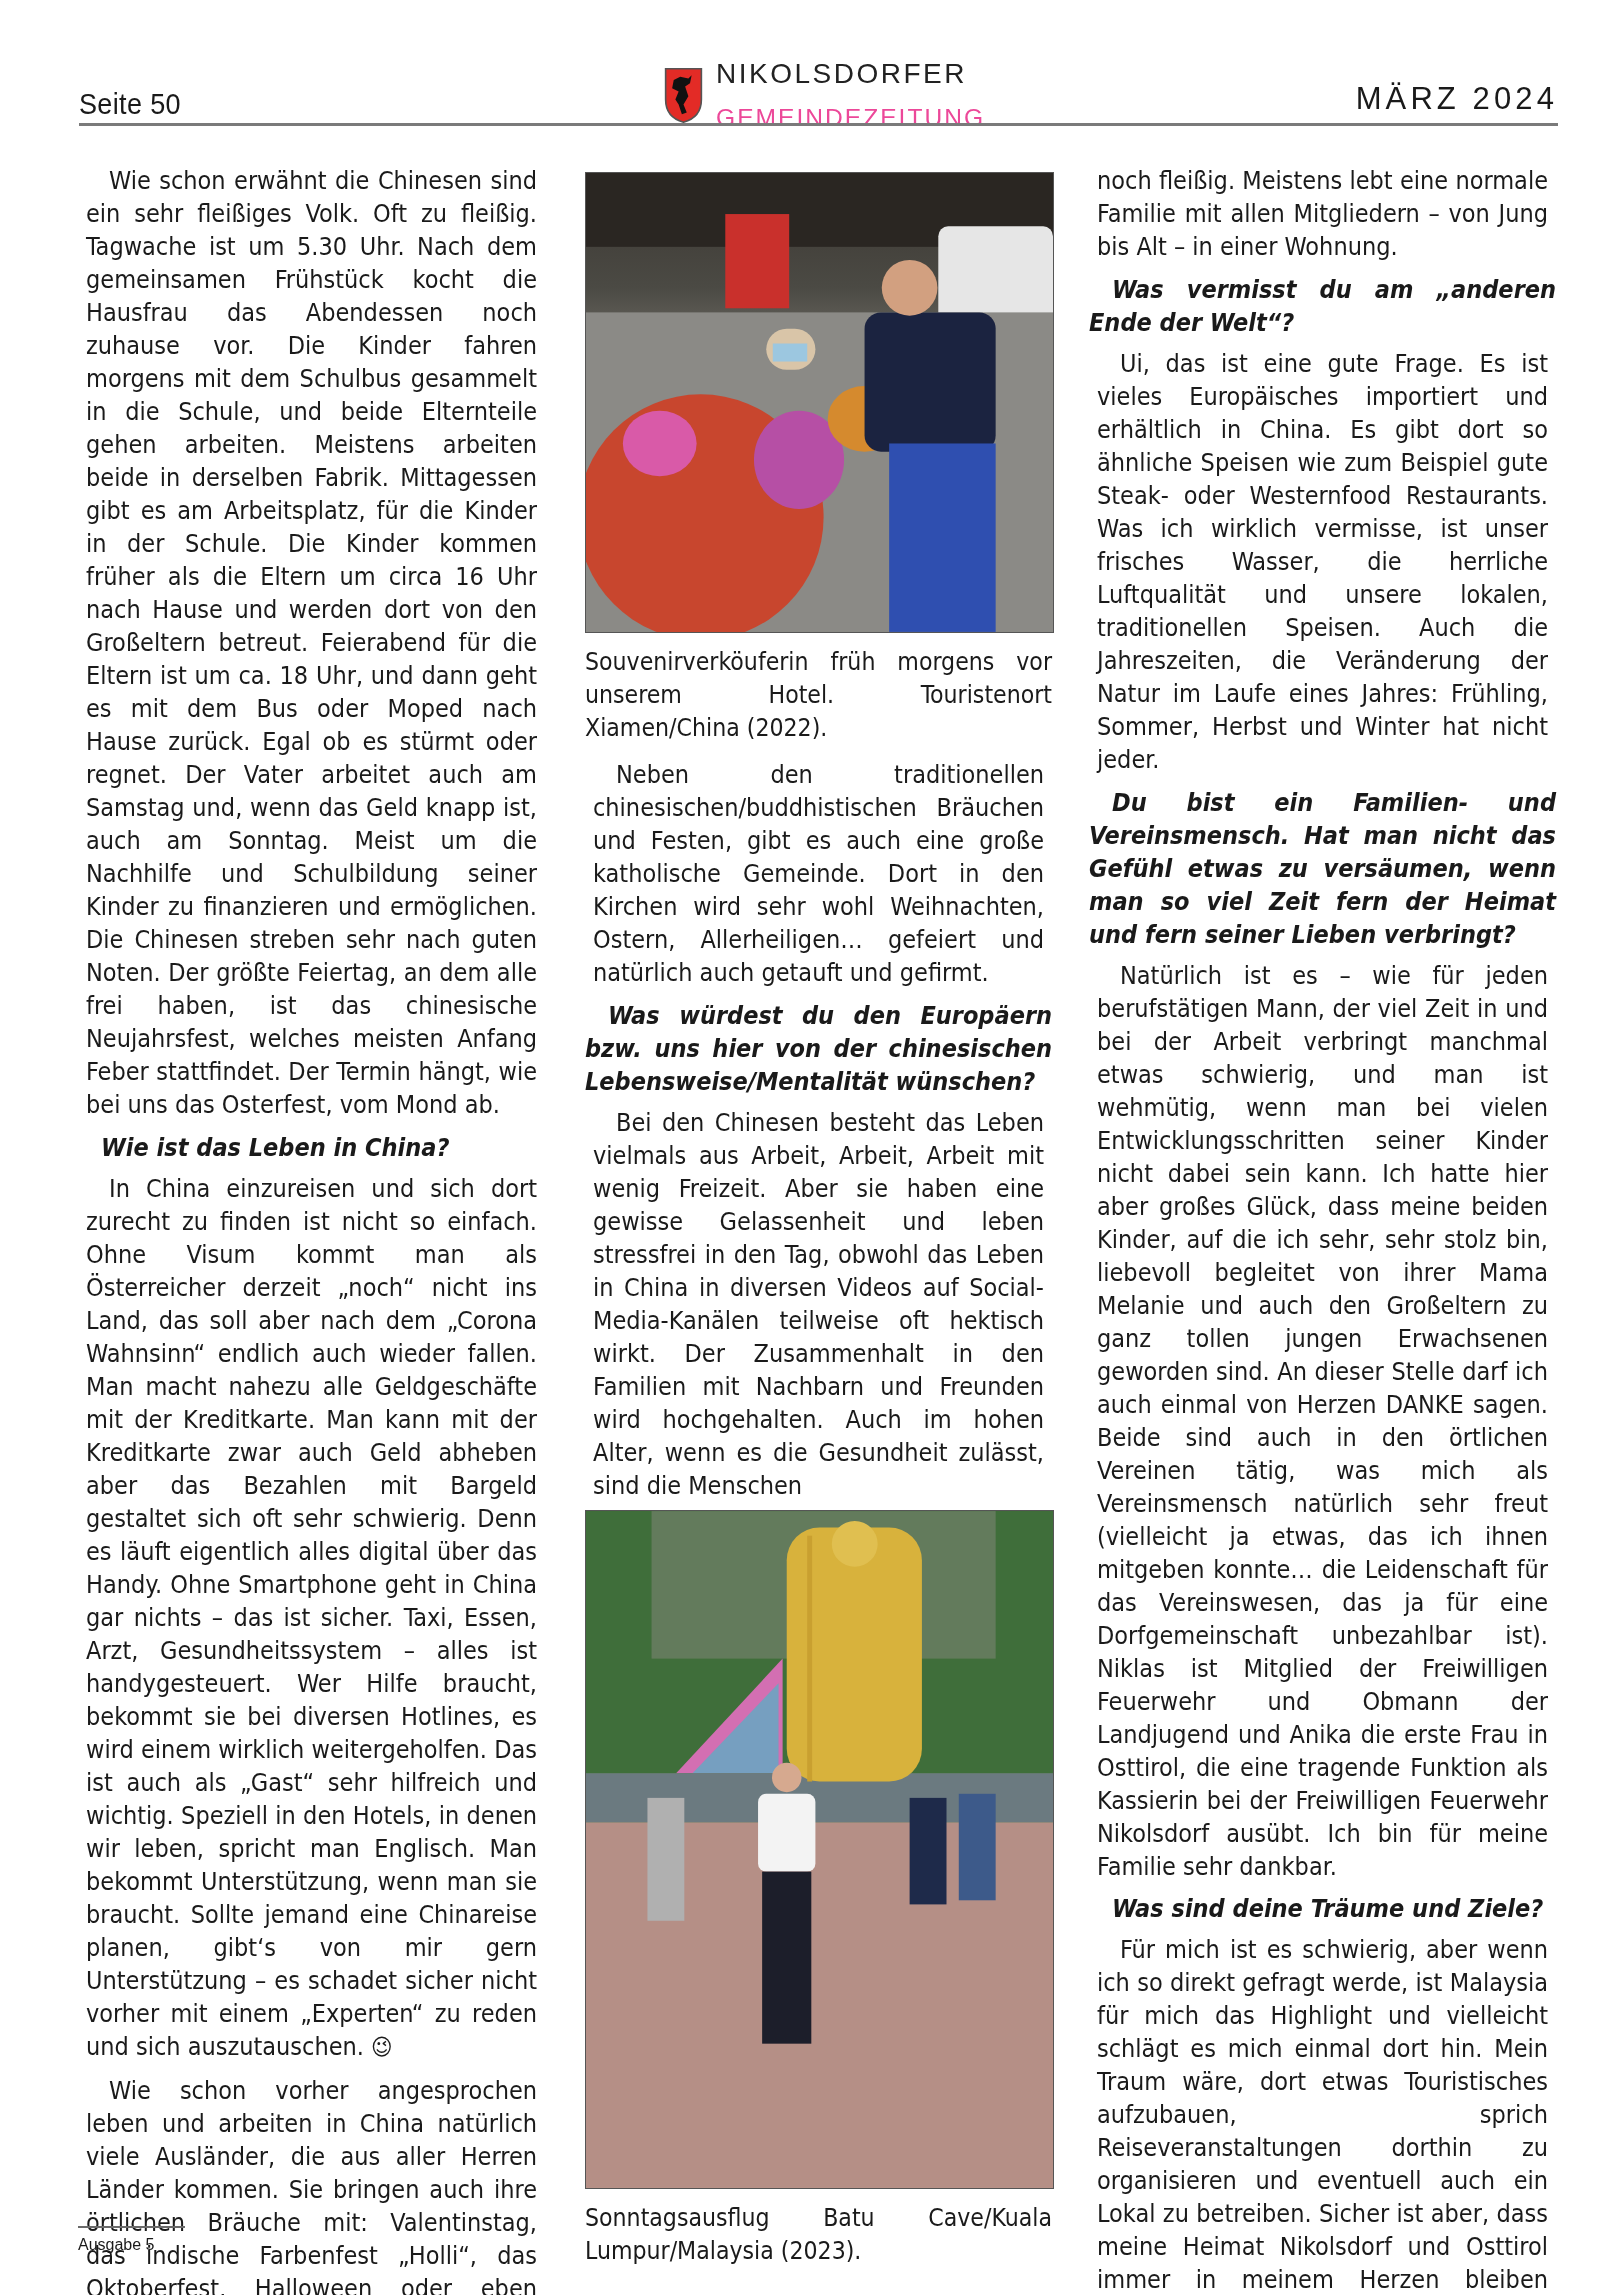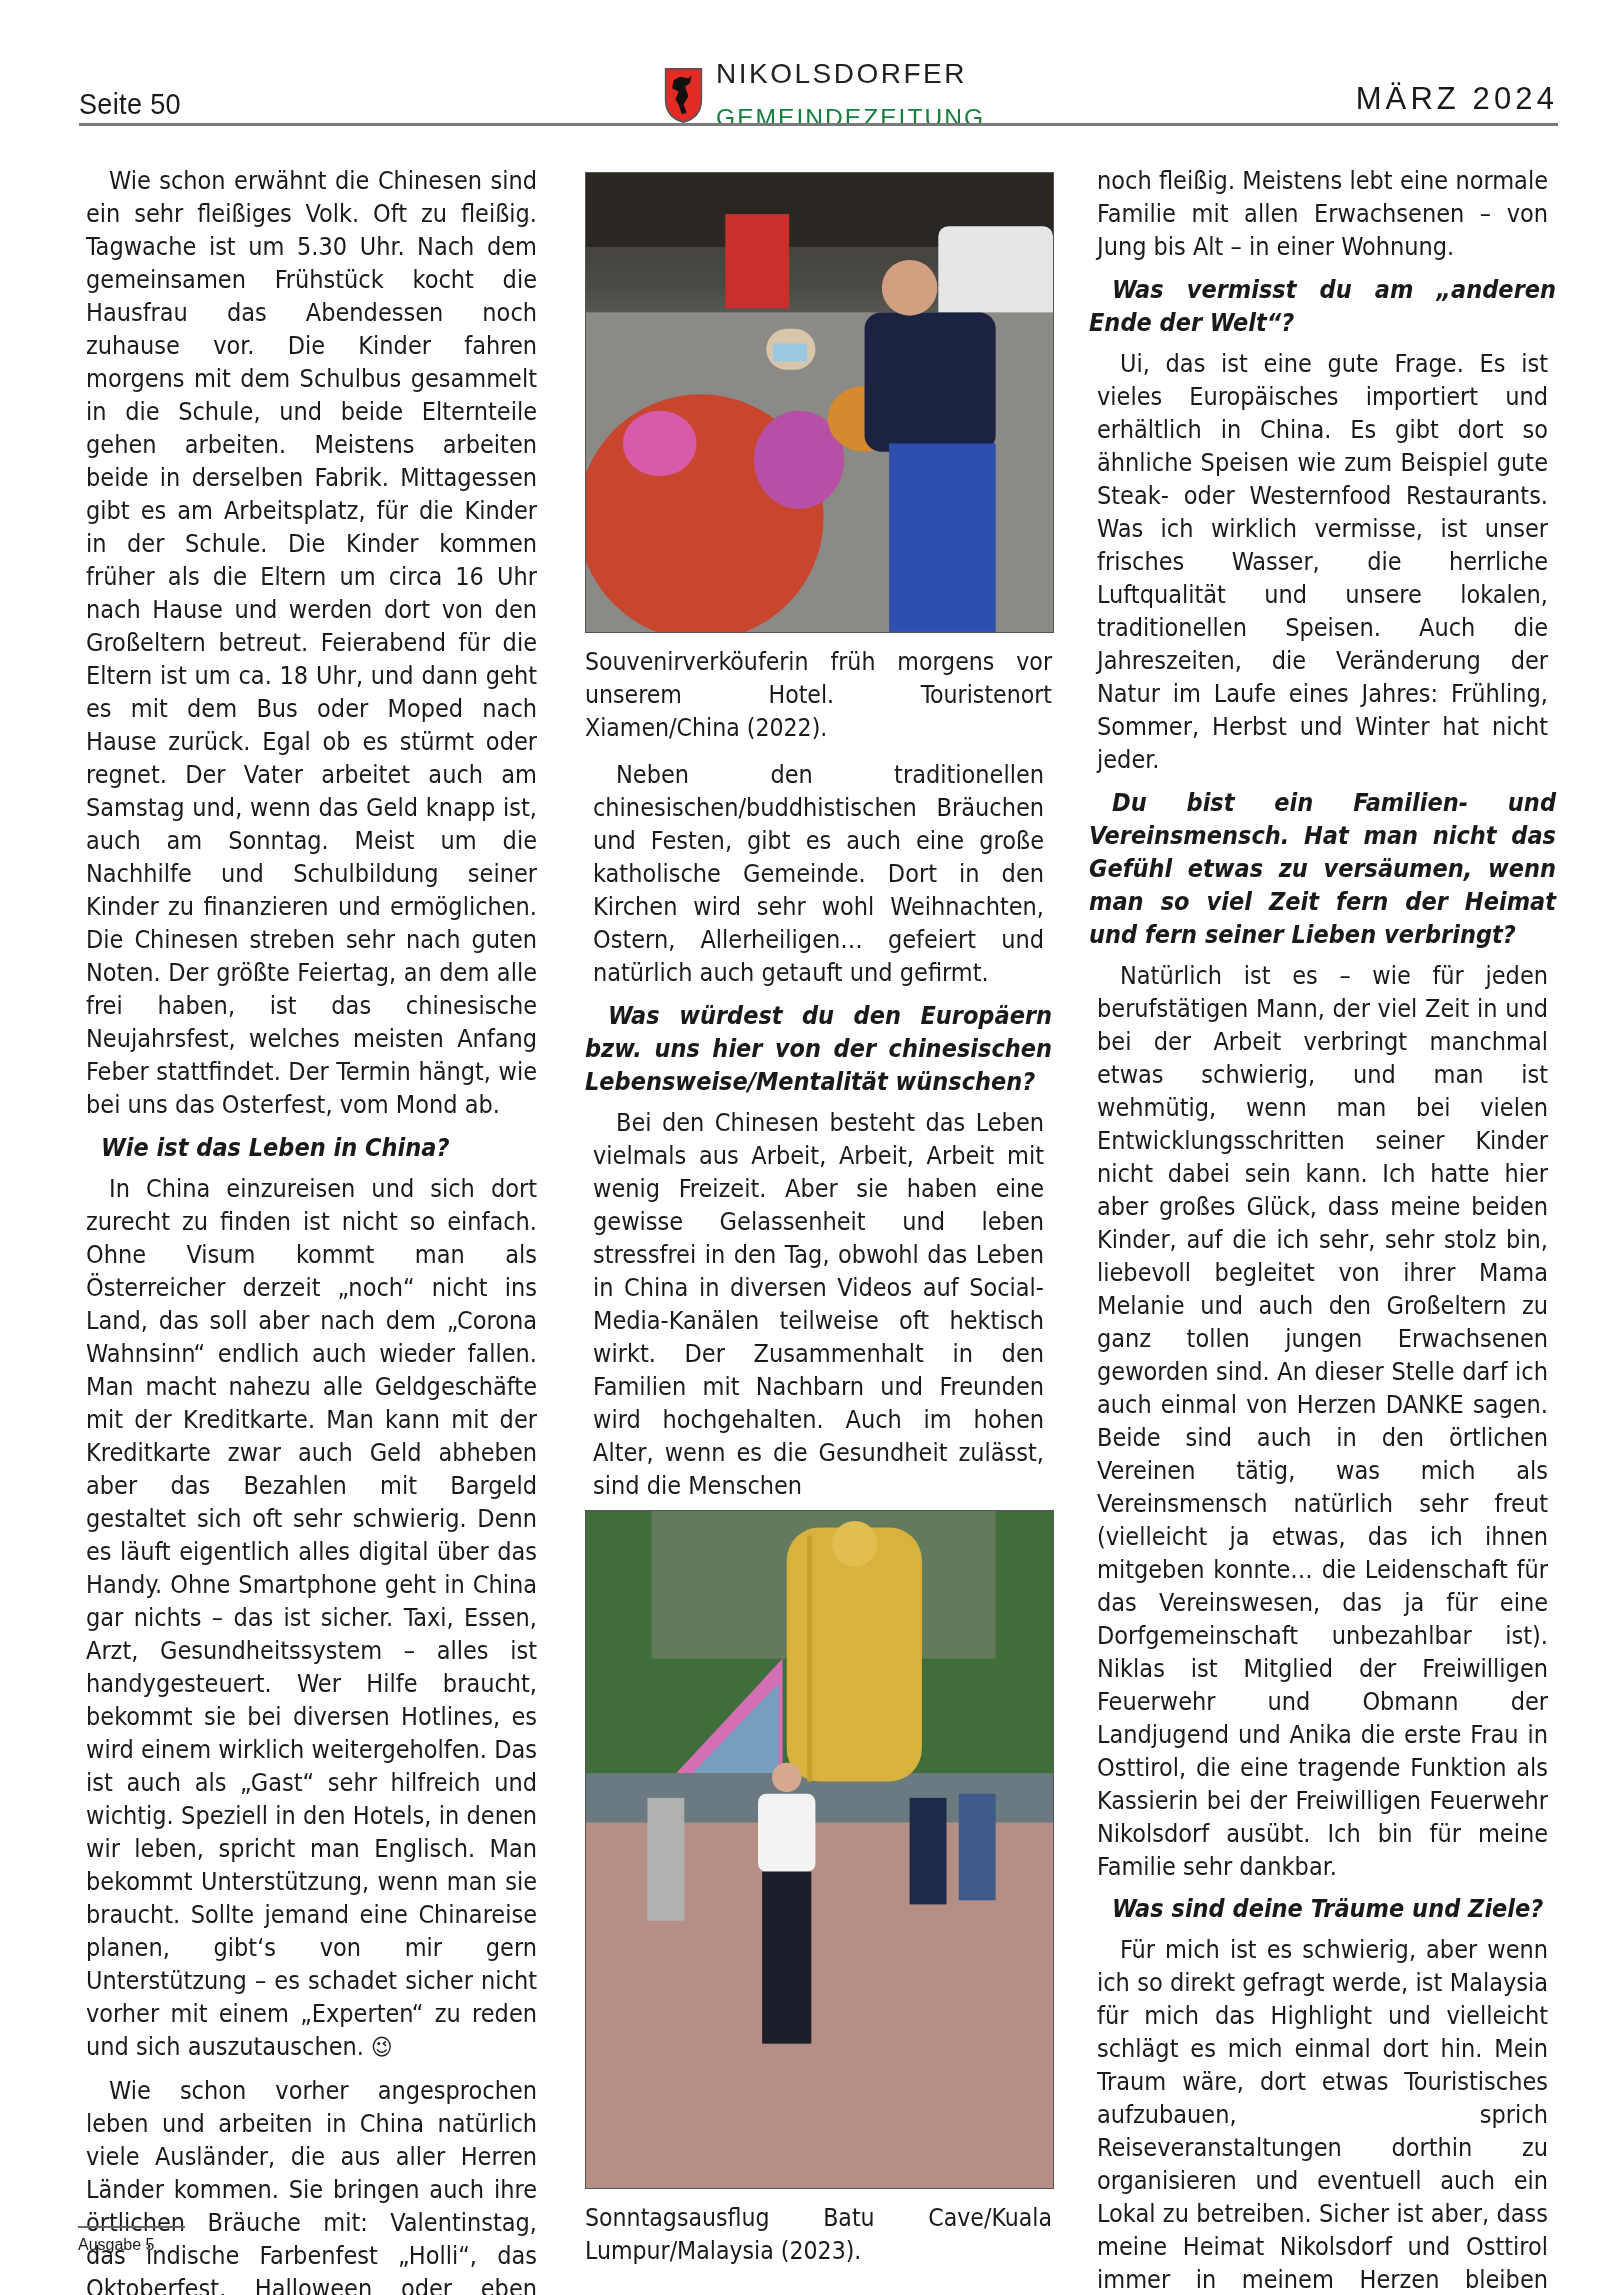--- a/index.html
+++ b/index.html
@@ -5,21 +5,21 @@
   html, body { margin: 0; padding: 0; background: #ffffff; }
   body { width: 1623px; height: 2295px; position: relative; overflow: hidden;
          font-family: "DejaVu Sans Condensed", "Liberation Sans Narrow", "Liberation Sans", sans-serif; color: #1a1a1a; }
   .header { position: absolute; left: 79px; top: 9px; width: 1479px; height: 127px; }
   .page-num { position: absolute; left: 0; top: 78px; font-size: 30px; letter-spacing: 0.4px; font-family: "Liberation Sans", sans-serif; transform: scaleX(0.9); transform-origin: left; }
   .date { position: absolute; right: 0; top: 72px; font-size: 31px; letter-spacing: 4.1px; font-family: "Liberation Sans", sans-serif; }
   .masthead { position: absolute; left: 585px; top: 51px; display: flex; align-items: center; }
   .crest { width: 39px; height: 57px; margin-right: 13px; }
   .mast-text { display: flex; flex-direction: column; line-height: 1; }
   .mast-1 { font-size: 28px; letter-spacing: 2.5px; font-weight: 300; font-family: "Liberation Sans", sans-serif; color:#222; }
-  .mast-2 { font-size: 24.6px; letter-spacing: 2px; font-family: "Liberation Sans", sans-serif; color:#15803d; margin-top: 18px; }
+  .mast-2 { font-size: 24.6px; letter-spacing: 2px; font-family: "Liberation Sans", sans-serif; color:#ec4899; margin-top: 18px; }
   .rule { position: absolute; left: 79px; top: 123px; width: 1479px; height: 3.3px; background: #7a7a7a; }
   .col { position: absolute; top: 156px; font-size: 25px; line-height: 33px; text-align: justify; hyphens: manual; }
   .col p { margin: 8px; text-indent: 23px; }
   .col p.gap { margin-top: 9.8px; }
   .col1 { left: 78px; width: 467px; }
   .col2 { left: 585px; width: 467px; top: 172px; }
   .col3 { left: 1089px; width: 467px; }
   .q { font-weight: bold; font-style: italic; text-indent: 23px; margin: 9.8px 0 4.9px 0 !important; line-height: 33px; }
   .caption { font-size: 24.6px; line-height: 33px; text-align: justify; margin: 11.5px 0 14.8px 0 !important; text-indent: 0 !important; color:#1a1a1a; }
   .closing { font-style: italic; }
@@ -94,21 +94,21 @@
       <rect x="215" y="440" width="60" height="210" fill="#1c1e2a"></rect>
       <rect x="75" y="350" width="45" height="150" fill="#b0b0b0"></rect>
       <rect x="395" y="350" width="45" height="130" fill="#1e2a4a"></rect>
       <rect x="455" y="345" width="45" height="130" fill="#3d5a8a"></rect>
     </svg>
   </div>
   <p class="caption">Sonntagsausflug Batu Cave/Kuala Lumpur/Malaysia (2023).</p>
 </div>
 
 <div class="col col3">
-  <p style="text-indent:0">noch fleißig. Meistens lebt eine normale Familie mit allen Erwachsenen – von Jung bis Alt – in einer Wohnung.</p>
+  <p style="text-indent:0">noch fleißig. Meistens lebt eine normale Familie mit allen Mitgliedern – von Jung bis Alt – in einer Wohnung.</p>
   <p class="q">Was vermisst du am „anderen Ende der Welt“?</p>
   <p>Ui, das ist eine gute Frage. Es ist vieles Europäisches importiert und erhältlich in China. Es gibt dort so ähnliche Speisen wie zum Beispiel gute Steak- oder Westernfood Restaurants. Was ich wirklich vermisse, ist unser frisches Wasser, die herrliche Luftqualität und unsere lokalen, traditionellen Speisen. Auch die Jahreszeiten, die Veränderung der Natur im Laufe eines Jahres: Frühling, Sommer, Herbst und Winter hat nicht jeder.</p>
   <p class="q">Du bist ein Familien- und Vereinsmensch. Hat man nicht das Gefühl etwas zu versäumen, wenn man so viel Zeit fern der Heimat und fern seiner Lieben verbringt?</p>
   <p>Natürlich ist es – wie für jeden berufstätigen Mann, der viel Zeit in und bei der Arbeit verbringt manchmal etwas schwierig, und man ist wehmütig, wenn man bei vielen Entwicklungsschritten seiner Kinder nicht dabei sein kann. Ich hatte hier aber großes Glück, dass meine beiden Kinder, auf die ich sehr, sehr stolz bin, liebevoll begleitet von ihrer Mama Melanie und auch den Großeltern zu ganz tollen jungen Erwachsenen geworden sind. An dieser Stelle darf ich auch einmal von Herzen DANKE sagen. Beide sind auch in den örtlichen Vereinen tätig, was mich als Vereinsmensch natürlich sehr freut (vielleicht ja etwas, das ich ihnen mitgeben konnte… die Leidenschaft für das Vereinswesen, das ja für eine Dorfgemeinschaft unbezahlbar ist). Niklas ist Mitglied der Freiwilligen Feuerwehr und Obmann der Landjugend und Anika die erste Frau in Osttirol, die eine tragende Funktion als Kassierin bei der Freiwilligen Feuerwehr Nikolsdorf ausübt. Ich bin für meine Familie sehr dankbar.</p>
   <p class="q">Was sind deine Träume und Ziele?</p>
   <p>Für mich ist es schwierig, aber wenn ich so direkt gefragt werde, ist Malaysia für mich das Highlight und vielleicht schlägt es mich einmal dort hin. Mein Traum wäre, dort etwas Touristisches aufzubauen, sprich Reiseveranstaltungen dorthin zu organisieren und eventuell auch ein Lokal zu betreiben. Sicher ist aber, dass meine Heimat Nikolsdorf und Osttirol immer in meinem Herzen bleiben werden.</p>
   <p class="gap closing">Lieber Ritschy: Xièxiè oder terima kasih – DANKE, wie man auf chinesisch oder malayisch sagen würde.</p>
 </div>
 
 <div class="footer-rule"></div>

